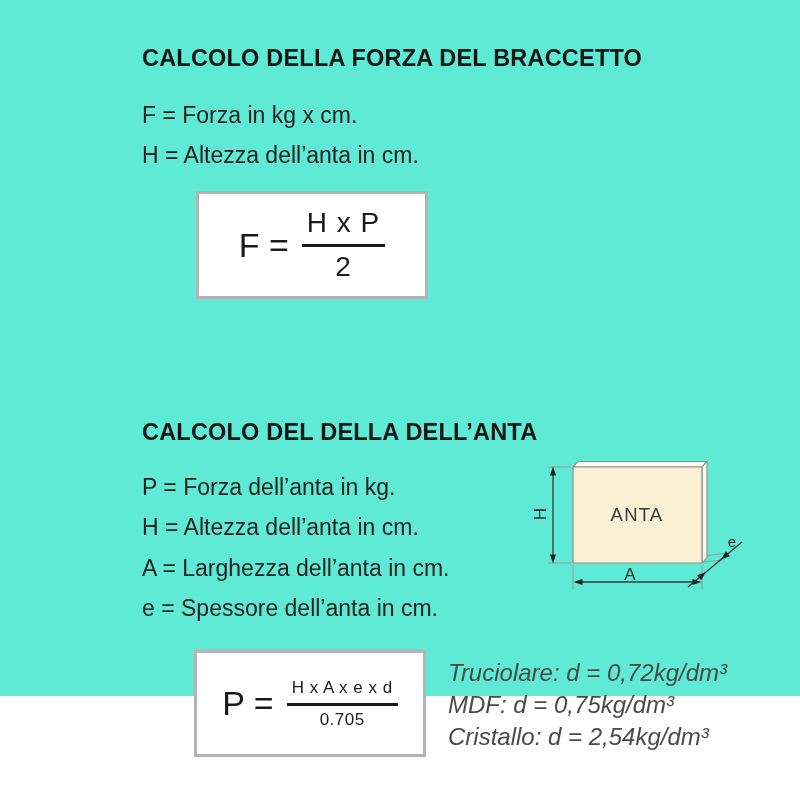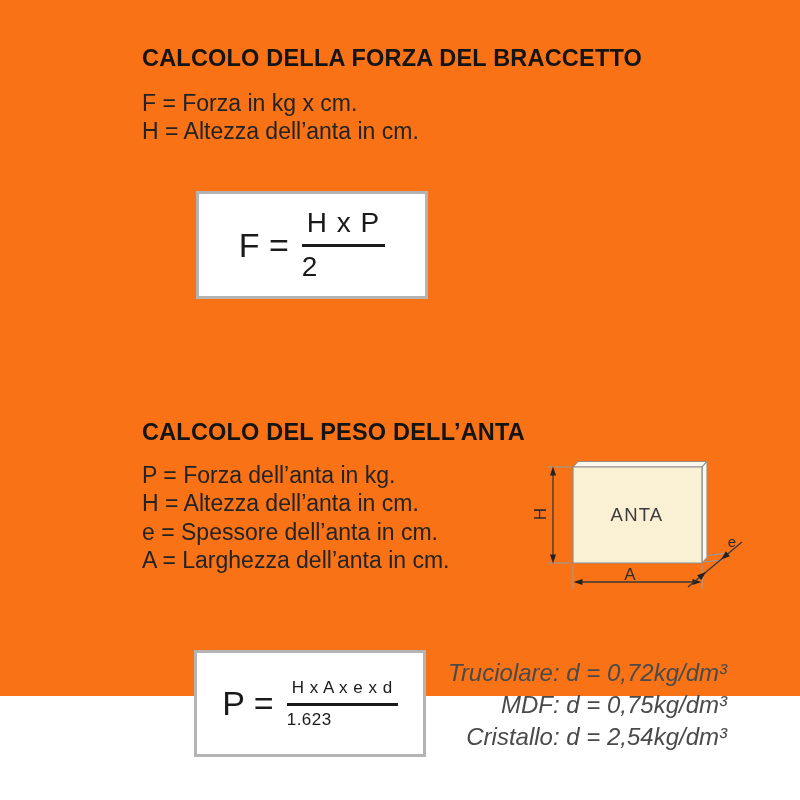--- a/index.html
+++ b/index.html
@@ -1,46 +1,46 @@
 <!DOCTYPE html>
 <html style="--panel-fill: #faf0d4; --edge-fill: #fcf8ec; --outline: #8e8e8e;"><head>
 <meta charset="utf-8">
 <style>
   html,body{margin:0;padding:0;background:#ffffff;width:800px;height:800px;overflow:hidden;
             font-family:"Liberation Sans", sans-serif;}
-  .page{position:relative;width:800px;height:696px;background:#f97316;}
+  .page{position:relative;width:800px;height:696px;background:#5eead4;}
 
   .sec-title{position:absolute;left:142px;font-size:23.5px;line-height:27px;font-weight:bold;
              color:#141414;letter-spacing:0.2px;white-space:nowrap;}
   #title-force{top:45px;}
   #title-weight{top:419px;}
 
   .defs{position:absolute;left:142px;font-size:23px;color:#232323;}
-  .defs .def-line{line-height:28.3px;white-space:nowrap;}
+  .defs .def-line{line-height:28.3px;white-space:nowrap;margin-top:12px;}
   #defs-force{top:89px;}
   #defs-weight{top:461px;}
 
   .formula-box{position:absolute;box-sizing:border-box;border:3px solid #b4b4b4;background:#fff;}
   #box-force{left:196px;top:191px;width:232px;height:108px;}
   #box-weight{left:194px;top:650px;width:232px;height:107px;}
   .formula{display:flex;align-items:center;justify-content:center;gap:13px;height:100%;
            color:#1a1a1a;}
   .formula .lhs{font-size:34px;}
-  .frac{display:inline-flex;flex-direction:column;align-items:flex-start;}
+  .frac{display:inline-flex;flex-direction:column;align-items:center;}
   .frac .num{padding:0 5px 5px;border-bottom:3px solid #1a1a1a;white-space:pre;}
   .frac .den{padding-top:4px;white-space:pre;}
   #box-force .num,#box-force .den{font-size:28px;letter-spacing:1px;}
   #box-weight .num,#box-weight .den{font-size:17px;letter-spacing:0.5px;}
 
   .note{position:absolute;left:142px;top:321px;width:605px;font-style:italic;
         font-size:23.5px;line-height:31.5px;color:#474747;}
 
   .densities{position:absolute;left:448px;top:657px;font-style:italic;font-size:24px;
              color:#4a4a4a;}
-  .densities .density-line{line-height:32px;white-space:nowrap;text-align:right;}
+  .densities .density-line{line-height:32px;white-space:nowrap;}
 
   
   #anta-diagram{position:absolute;left:525px;top:450px;}
   .face{fill:var(--panel-fill,#faf0d4);stroke:var(--outline,#8e8e8e);stroke-width:1.2;stroke-linejoin:round;}
   .band{fill:var(--edge-fill,#fcf8ec);stroke:var(--outline,#8e8e8e);stroke-width:1.1;stroke-linejoin:round;}
   .witness{stroke:#9c9c9c;stroke-width:1.1;fill:none;}
   .dim{stroke:#383838;stroke-width:1.3;fill:none;}
   .arrow{fill:#222;stroke:none;}
   .anta-label{font-size:18.5px;letter-spacing:1.2px;fill:#3a3a3a;text-anchor:middle;}
   .dim-label{font-size:17px;fill:#2c2c2c;text-anchor:middle;}
@@ -62,27 +62,27 @@
     <div class="formula">
       <span class="lhs">F =</span>
       <span class="frac">
         <span class="num">H x P</span>
         <span class="den">2</span>
       </span>
     </div>
   </div>
 
 
-  <div id="title-weight" class="sec-title">CALCOLO DEL PESO DELL’ANTA</div>
+  <div id="title-weight" class="sec-title">CALCOLO DEL DELLA DELL’ANTA</div>
 
   <div id="defs-weight" class="defs">
     <div class="def-line">P = Forza dell’anta in kg.</div>
     <div class="def-line">H = Altezza dell’anta in cm.</div>
+    <div class="def-line">A = Larghezza dell’anta in cm.</div>
     <div class="def-line">e = Spessore dell’anta in cm.</div>
-    <div class="def-line">A = Larghezza dell’anta in cm.</div>
   </div>
 
   <svg id="anta-diagram" width="235" height="145" viewBox="0 0 235 145">
 
     <line class="witness" x1="23" y1="17" x2="46" y2="17"></line>
     <line class="witness" x1="23" y1="113" x2="46" y2="113"></line>
     <line class="witness" x1="48" y1="115" x2="48" y2="139"></line>
     <line class="witness" x1="177" y1="115" x2="177" y2="139"></line>
     <line class="witness" x1="179" y1="106" x2="202" y2="103"></line>
     <line class="witness" x1="178" y1="112" x2="198" y2="110"></line>
@@ -107,21 +107,21 @@
     <text class="dim-label" x="21" y="64" transform="rotate(-90 21 64)">H</text>
     <text class="dim-label" x="105" y="130">A</text>
     <text class="e-label" x="207" y="97">e</text>
   </svg>
 
   <div id="box-weight" class="formula-box">
     <div class="formula">
       <span class="lhs">P =</span>
       <span class="frac">
         <span class="num">H x A x e x d</span>
-        <span class="den">1.623</span>
+        <span class="den">0.705</span>
       </span>
     </div>
   </div>
 
   <div class="densities">
     <div class="density-line">Truciolare: d = 0,72kg/dm³</div>
     <div class="density-line">MDF: d = 0,75kg/dm³</div>
     <div class="density-line">Cristallo: d = 2,54kg/dm³</div>
   </div>
 

